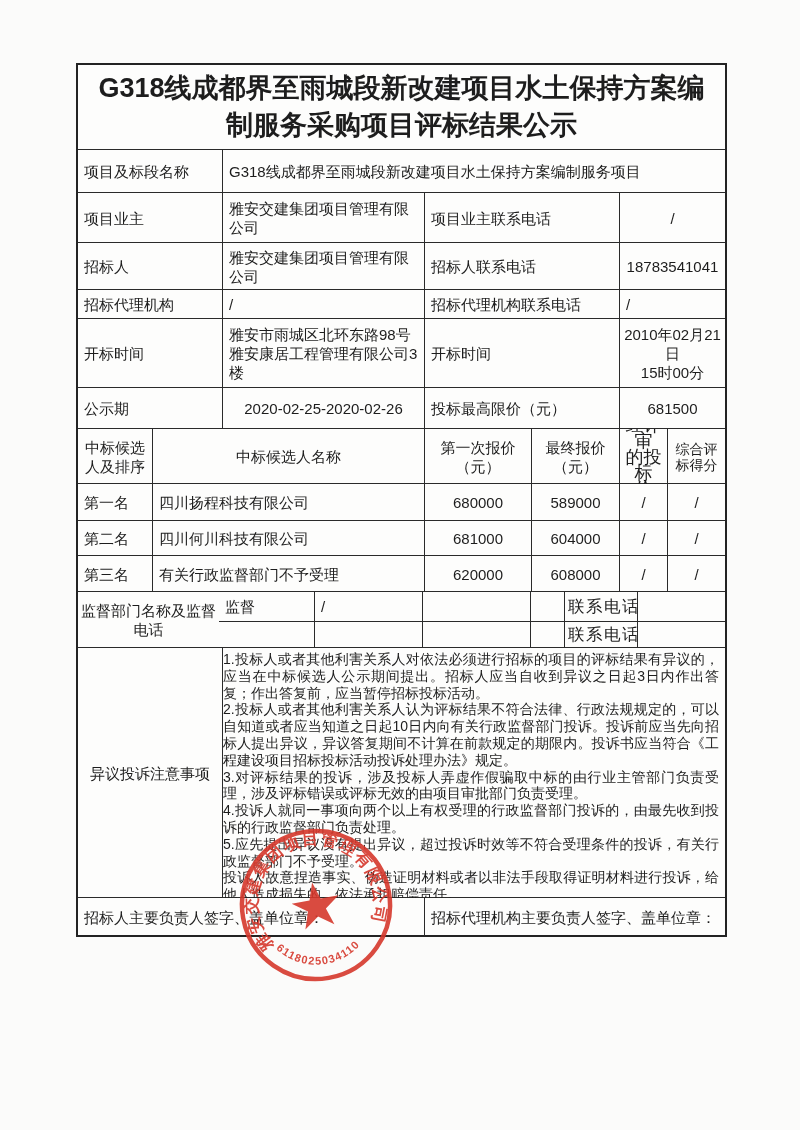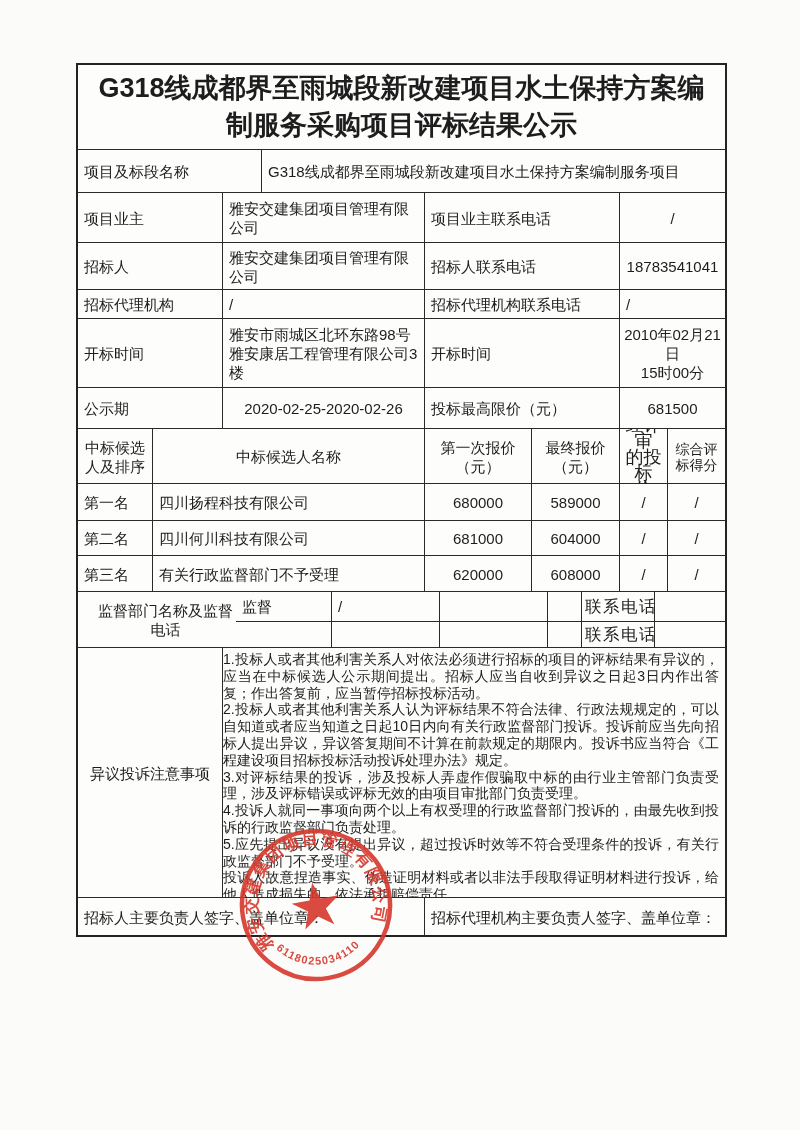--- a/index.html
+++ b/index.html
@@ -21,30 +21,30 @@
     flex:0 0 auto; border-left:1px solid #2a2a2a;
     display:flex; align-items:center;
     font-size:15px; line-height:19px; overflow:hidden;
   }
   .cell.cfirst { border-left:none; }
   .cell.grow { flex:1 1 auto; }
   .pad { padding-left:6px; padding-right:4px; }
   .ctr { justify-content:center; text-align:center; }
   .pre { white-space:pre-line; }
   
-  .h-title{height:84px;} .hA1{height:43px;gap:39px;} .hA2{height:50px;} .hA3{height:47px;}
+  .h-title{height:84px;} .hA1{height:43px;} .hA2{height:50px;} .hA3{height:47px;}
   .hA4{height:29px;} .hA5{height:69px;} .hA6{height:41px;}
   .hH{height:55px;} .hC1{height:37px;} .hC2{height:35px;} .hC3{height:36px;}
   .hN{height:250px;} .hSig{height:38px;}
   
   .wL1{width:144px;} .wV1{width:202px;} .wL2{width:195px;}
   
   .wRank{width:74px;} .wName{width:272px;} .wP1{width:107px;} .wP2{width:88px;} .wEv{width:48px;}
   
-  .sup-label{width:141px;margin-left:17px;}
+  .sup-label{width:141px;}
   .sup-right{flex:1 1 auto; display:flex; flex-direction:column;}
   .sup-row{display:flex; height:29px;}
   .sup-row.r2{height:26px; border-top:1px solid #2a2a2a;}
   .wS1{width:95px;} .wS2{width:108px;} .wS3{width:108px;} .wS4{width:34px;} .wS5{width:73px;}
   .clip{white-space:nowrap; font-size:16.5px; letter-spacing:1.5px; padding-left:3px; overflow:hidden;}
   .title {
     display:flex; align-items:center; justify-content:center; text-align:center;
     font-size:27px; font-weight:700; line-height:37px; padding:0 8px;
   }
   .notes-text{

